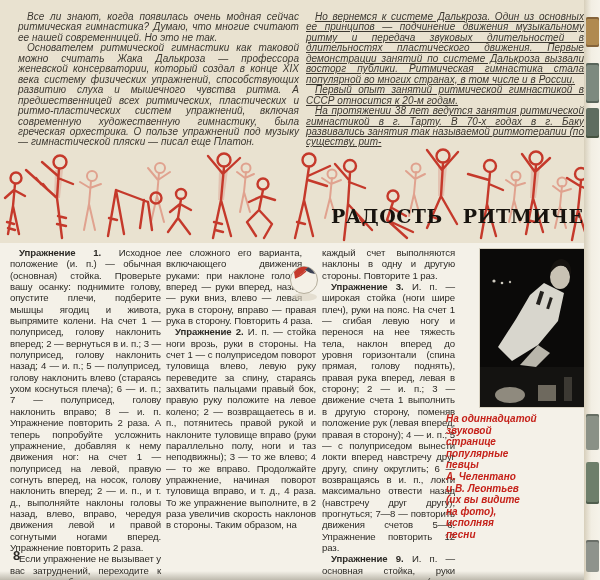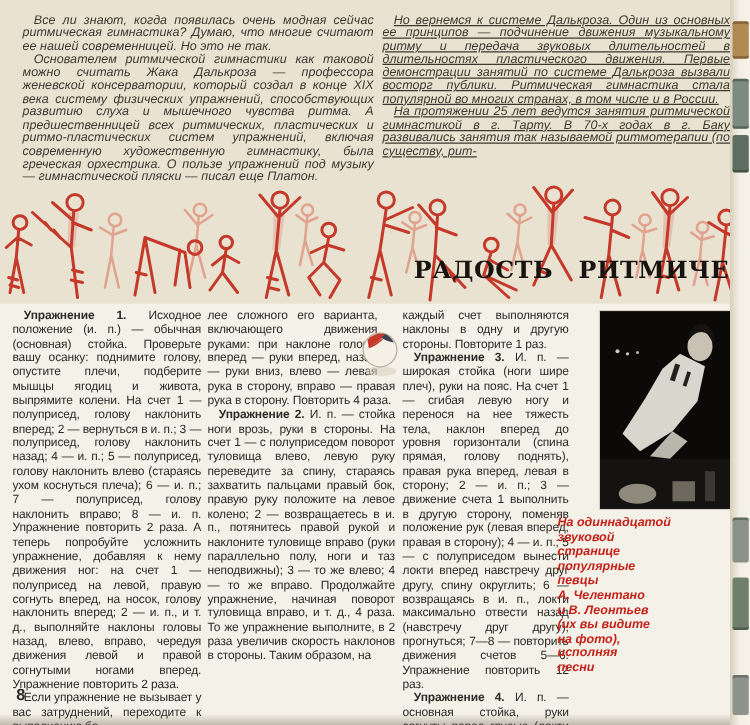--- a/index.html
+++ b/index.html
@@ -62,21 +62,22 @@
 
 <div class="page">
   <div class="lower-bg"></div>
 
   <div class="icol icol-left">
     <p class="ind">Все ли знают, когда появилась очень модная сейчас ритмическая гимнастика? Думаю, что многие считают ее нашей современницей. Но это не так.</p>
     <p class="ind">Основателем ритмической гимнастики как таковой можно считать Жака Далькроза — профессора женевской консерватории, который создал в конце XIX века систему физических упражнений, способствующих развитию слуха и мышечного чувства ритма. А предшественницей всех ритмических, пластических и ритмо-пластических систем упражнений, включая современную художественную гимнастику, была греческая орхестрика. О пользе упражнений под музыку — гимнастической пляски — писал еще Платон.</p>
   </div>
   <div class="icol icol-right">
     <p class="ind">Но вернемся к системе Далькроза. Один из основных ее принципов — подчинение движения музыкальному ритму и передача звуковых длительностей в длительностях пластического движения. Первые демонстрации занятий по системе Далькроза вызвали восторг публики. Ритмическая гимнастика стала популярной во многих странах, в том числе и в России.</p>
-    <p class="ind">На протяжении 25 лет ведутся занятия ритмической гимнастикой в г. Тарту. В 70-х годах в г. Баку развивались занятия так называемой ритмотерапии (по существу, рит-</p>
+    <p class="ind">Первый опыт занятий ритмической гимнастикой в СССР относится к 20-м годам.</p>
+    <p class="ind">На протяжении 38 лет ведутся занятия ритмической гимнастикой в г. Тарту. В 70-х годах в г. Баку развивались занятия так называемой ритмотерапии (по существу, рит-</p>
   </div>
 
   <div class="band">
     <svg width="600" height="108" viewBox="0 0 600 108" xmlns="http://www.w3.org/2000/svg">
 
       <g stroke="#d96f5a" fill="none" stroke-width="2" stroke-linecap="round" opacity=".55">
         <circle cx="92" cy="38" r="5"></circle>
           <path d="M91,43 L89,66 M90,50 L80,44 M90,50 L101,46 M89,66 L84,92 M89,66 L95,92"></path>
         <circle cx="160" cy="30" r="5"></circle>
           <path d="M159,35 L157,58 M158,42 L148,30 M158,42 L170,34 M157,58 L151,84 M157,58 L164,84"></path>
@@ -138,21 +139,21 @@
   </div>
 
   <div class="col c2">
     <p><span class="ballspace"></span><span>лее сложного его варианта, включающего движения руками: при наклоне головы вперед — руки вперед, назад — руки вниз, влево — левая рука в сторону, вправо — правая рука в сторону. Повторить 4 раза.</span></p>
     <p class="ind"><b class="lead">Упражнение 2.</b> <span>И. п. — стойка ноги врозь, руки в стороны. На счет 1 — с полуприседом поворот туловища влево, левую руку переведите за спину, стараясь захватить пальцами правый бок, правую руку положите на левое колено; 2 — возвращаетесь в и. п., потянитесь правой рукой и наклоните туловище вправо (руки параллельно полу, ноги и таз неподвижны); 3 — то же влево; 4 — то же вправо. Продолжайте упражнение, начиная поворот туловища вправо, и т. д., 4 раза. То же упражнение выполните, в 2 раза увеличив скорость наклонов в стороны. Таким образом, на</span></p>
   </div>
 
   <div class="col c3">
     <p>каждый счет выполняются наклоны в одну и другую стороны. Повторите 1 раз.</p>
     <p class="ind"><b class="lead">Упражнение 3.</b> <span>И. п. — широкая стойка (ноги шире плеч), руки на пояс. На счет 1 — сгибая левую ногу и перенося на нее тяжесть тела, наклон вперед до уровня горизонтали (спина прямая, голову поднять), правая рука вперед, левая в сторону; 2 — и. п.; 3 — движение счета 1 выполнить в другую сторону, поменяв положение рук (левая вперед, правая в сторону); 4 — и. п.; 5 — с полуприседом вынести локти вперед навстречу друг другу, спину округлить; 6 — возвращаясь в и. п., локти максимально отвести назад (навстречу друг другу), прогнуться; 7—8 — повторить движения счетов 5—6. Упражнение повторить 12 раз.</span></p>
-    <p class="ind"><b class="lead">Упражнение 4.</b> <span>И. п. — основная стойка, руки согнуты перед грудью (локти вниз), кисти в кулак. На счет 1 с полуприседом на правой поднять согнутую левую ногу</span></p>
+    <p class="ind"><b class="lead">Упражнение 9.</b> <span>И. п. — основная стойка, руки согнуты перед грудью (локти вниз), кисти в кулак. На счет 1 с полуприседом на правой поднять согнутую левую ногу</span></p>
   </div>
 
   <div class="ball">
     <svg width="34" height="42" viewBox="0 0 34 42" xmlns="http://www.w3.org/2000/svg">
       <ellipse cx="17" cy="36" rx="12" ry="4" fill="#d9d2bf" opacity=".6"></ellipse>
       <circle cx="16" cy="19" r="13.5" fill="#f4f0e6" stroke="#b5ae9c" stroke-width="1"></circle>
       <path d="M6,11 A13.5,13.5 0 0 1 20,6.2 Q15,13 7,17 Z" fill="#c5392b"></path>
       <path d="M20,6.2 A13.5,13.5 0 0 1 27,13 Q21,12 17,9 Z" fill="#3b4154"></path>
       <path d="M7,17 Q13,15 18,10" fill="none" stroke="#c5392b" stroke-width="1.4"></path>
     </svg>

